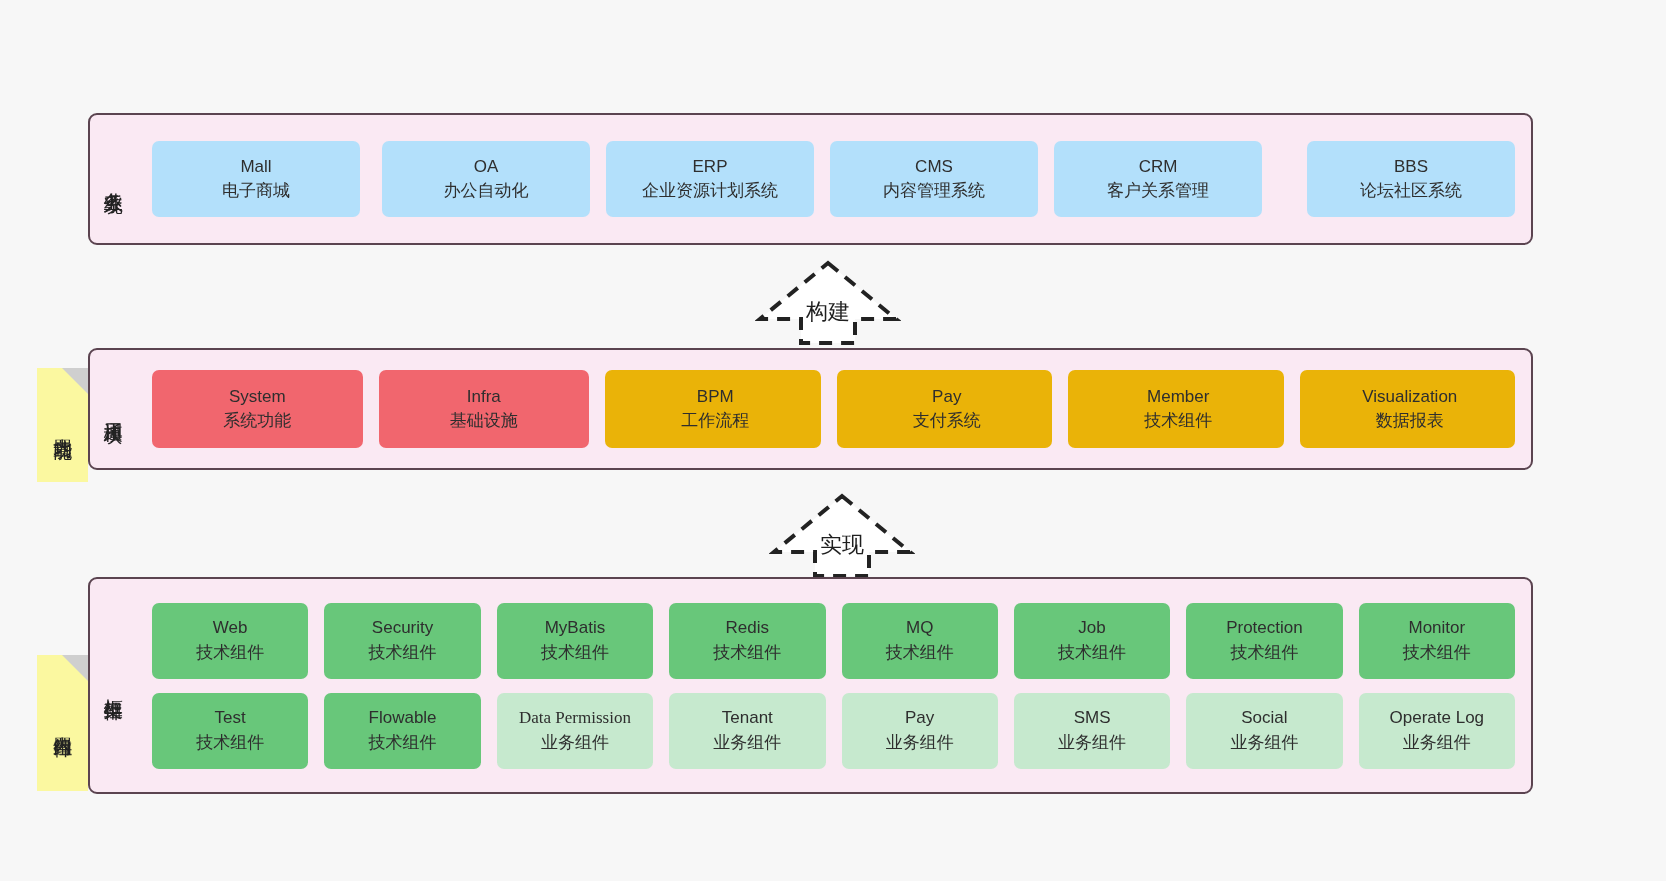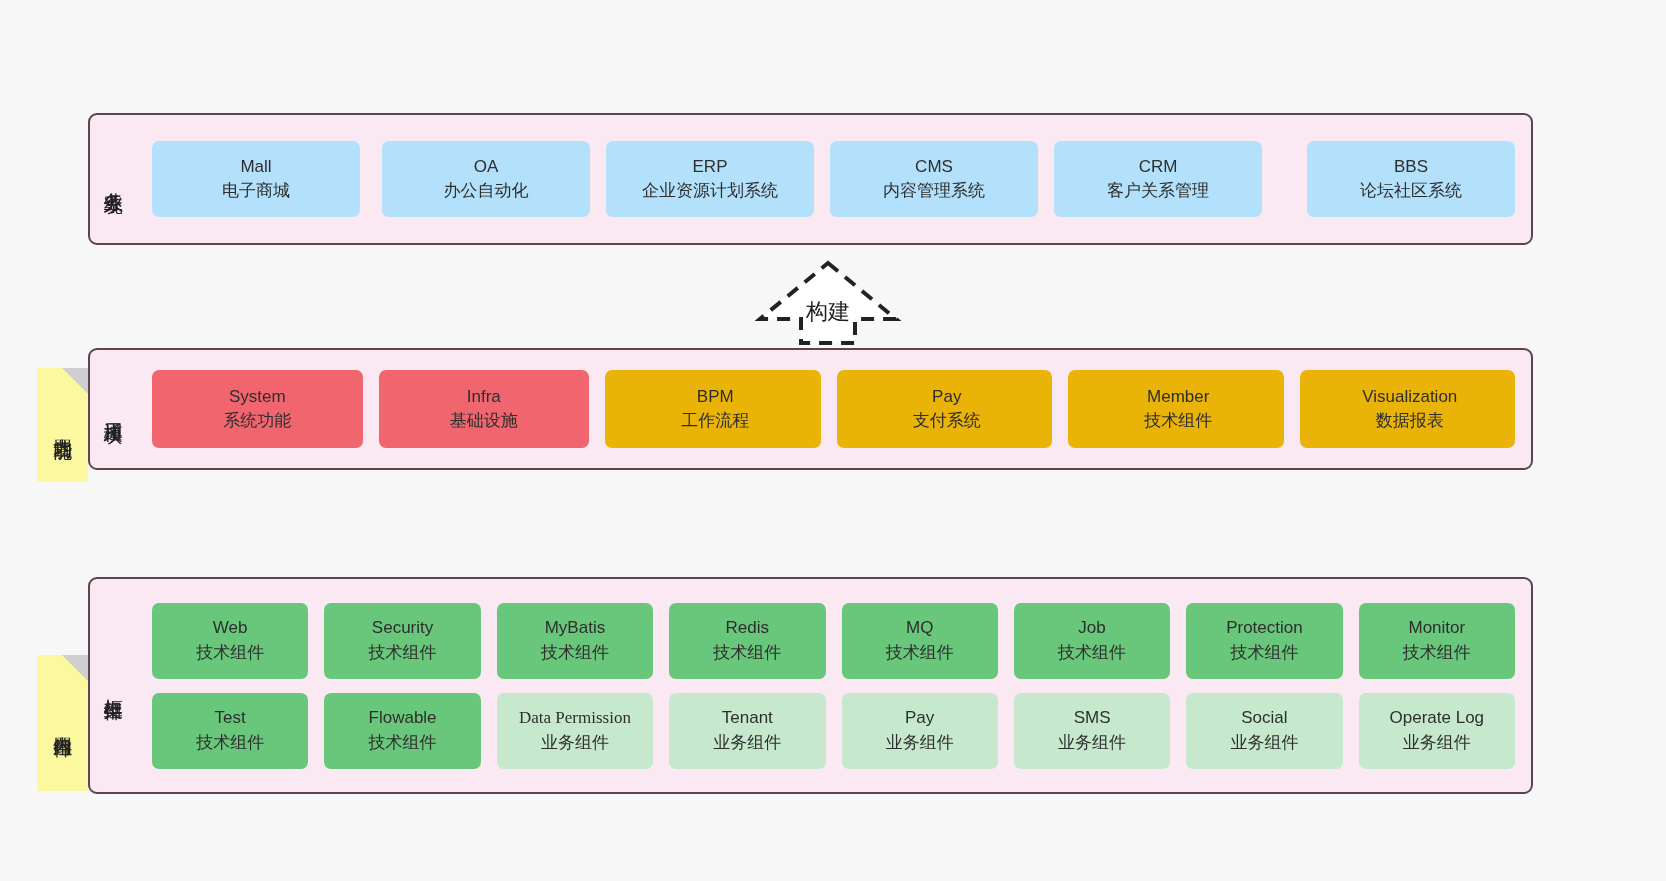--- a/index.html
+++ b/index.html
@@ -186,20 +186,26 @@
         </div>
         <div class="card c-pink" style="height:78px;">
           <span class="l1">Visualization</span>
           <span class="l2">数据报表</span>
         </div>
 
       </div>
     </div>
   </div>
 
+  <div class="arrow" style="left:769px; top:492px; width:146px; height:86px;">
+    <svg width="146" height="86" viewBox="0 0 146 86">
+      <path d="M 73 4 L 141 60 L 100 60 L 100 84 L 46 84 L 46 60 L 5 60 Z" fill="#ffffff" stroke="#222222" stroke-width="4" stroke-dasharray="13,9" stroke-linejoin="miter"></path>
+    </svg>
+    <div class="arrow-label">实现</div>
+  </div>
 
   <div class="note" style="left:37px; top:655px; width:51px; height:136px;">
     <span>内置组件</span>
     <span class="fold"></span>
   </div>
 
   <div class="layer" style="left:88px; top:577px; width:1445px; height:217px;">
     <div class="layer-title">框架组件</div>
     <div class="layer-body">
 

